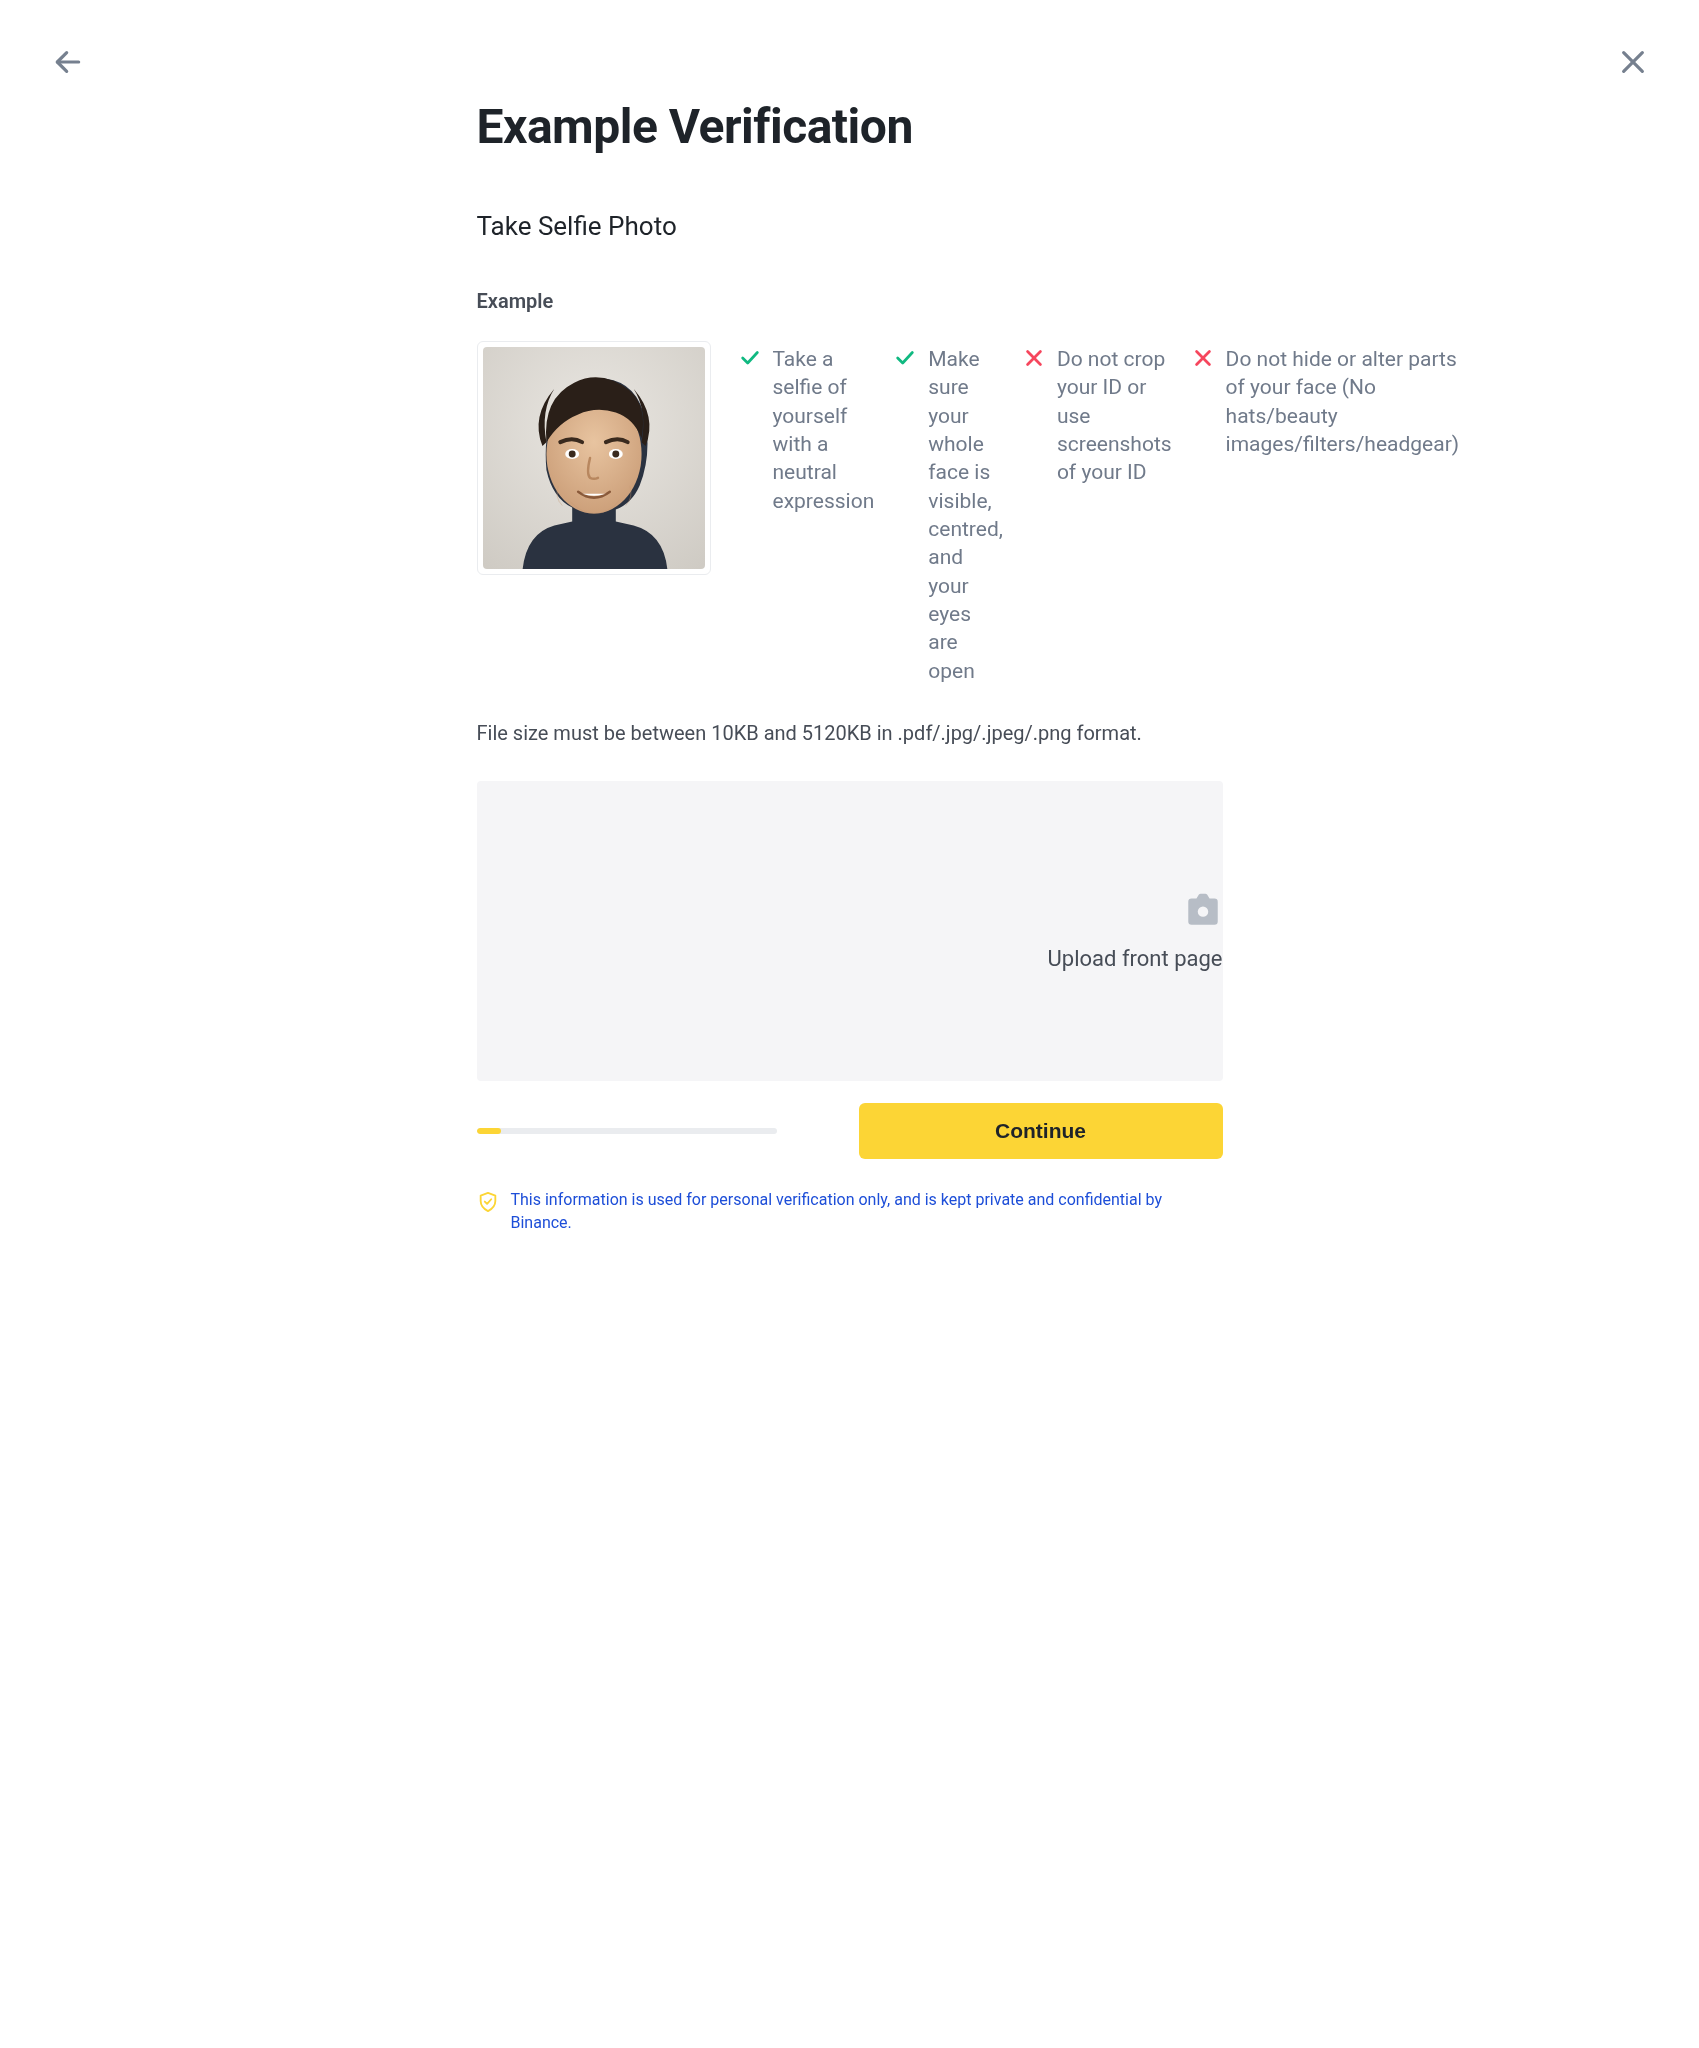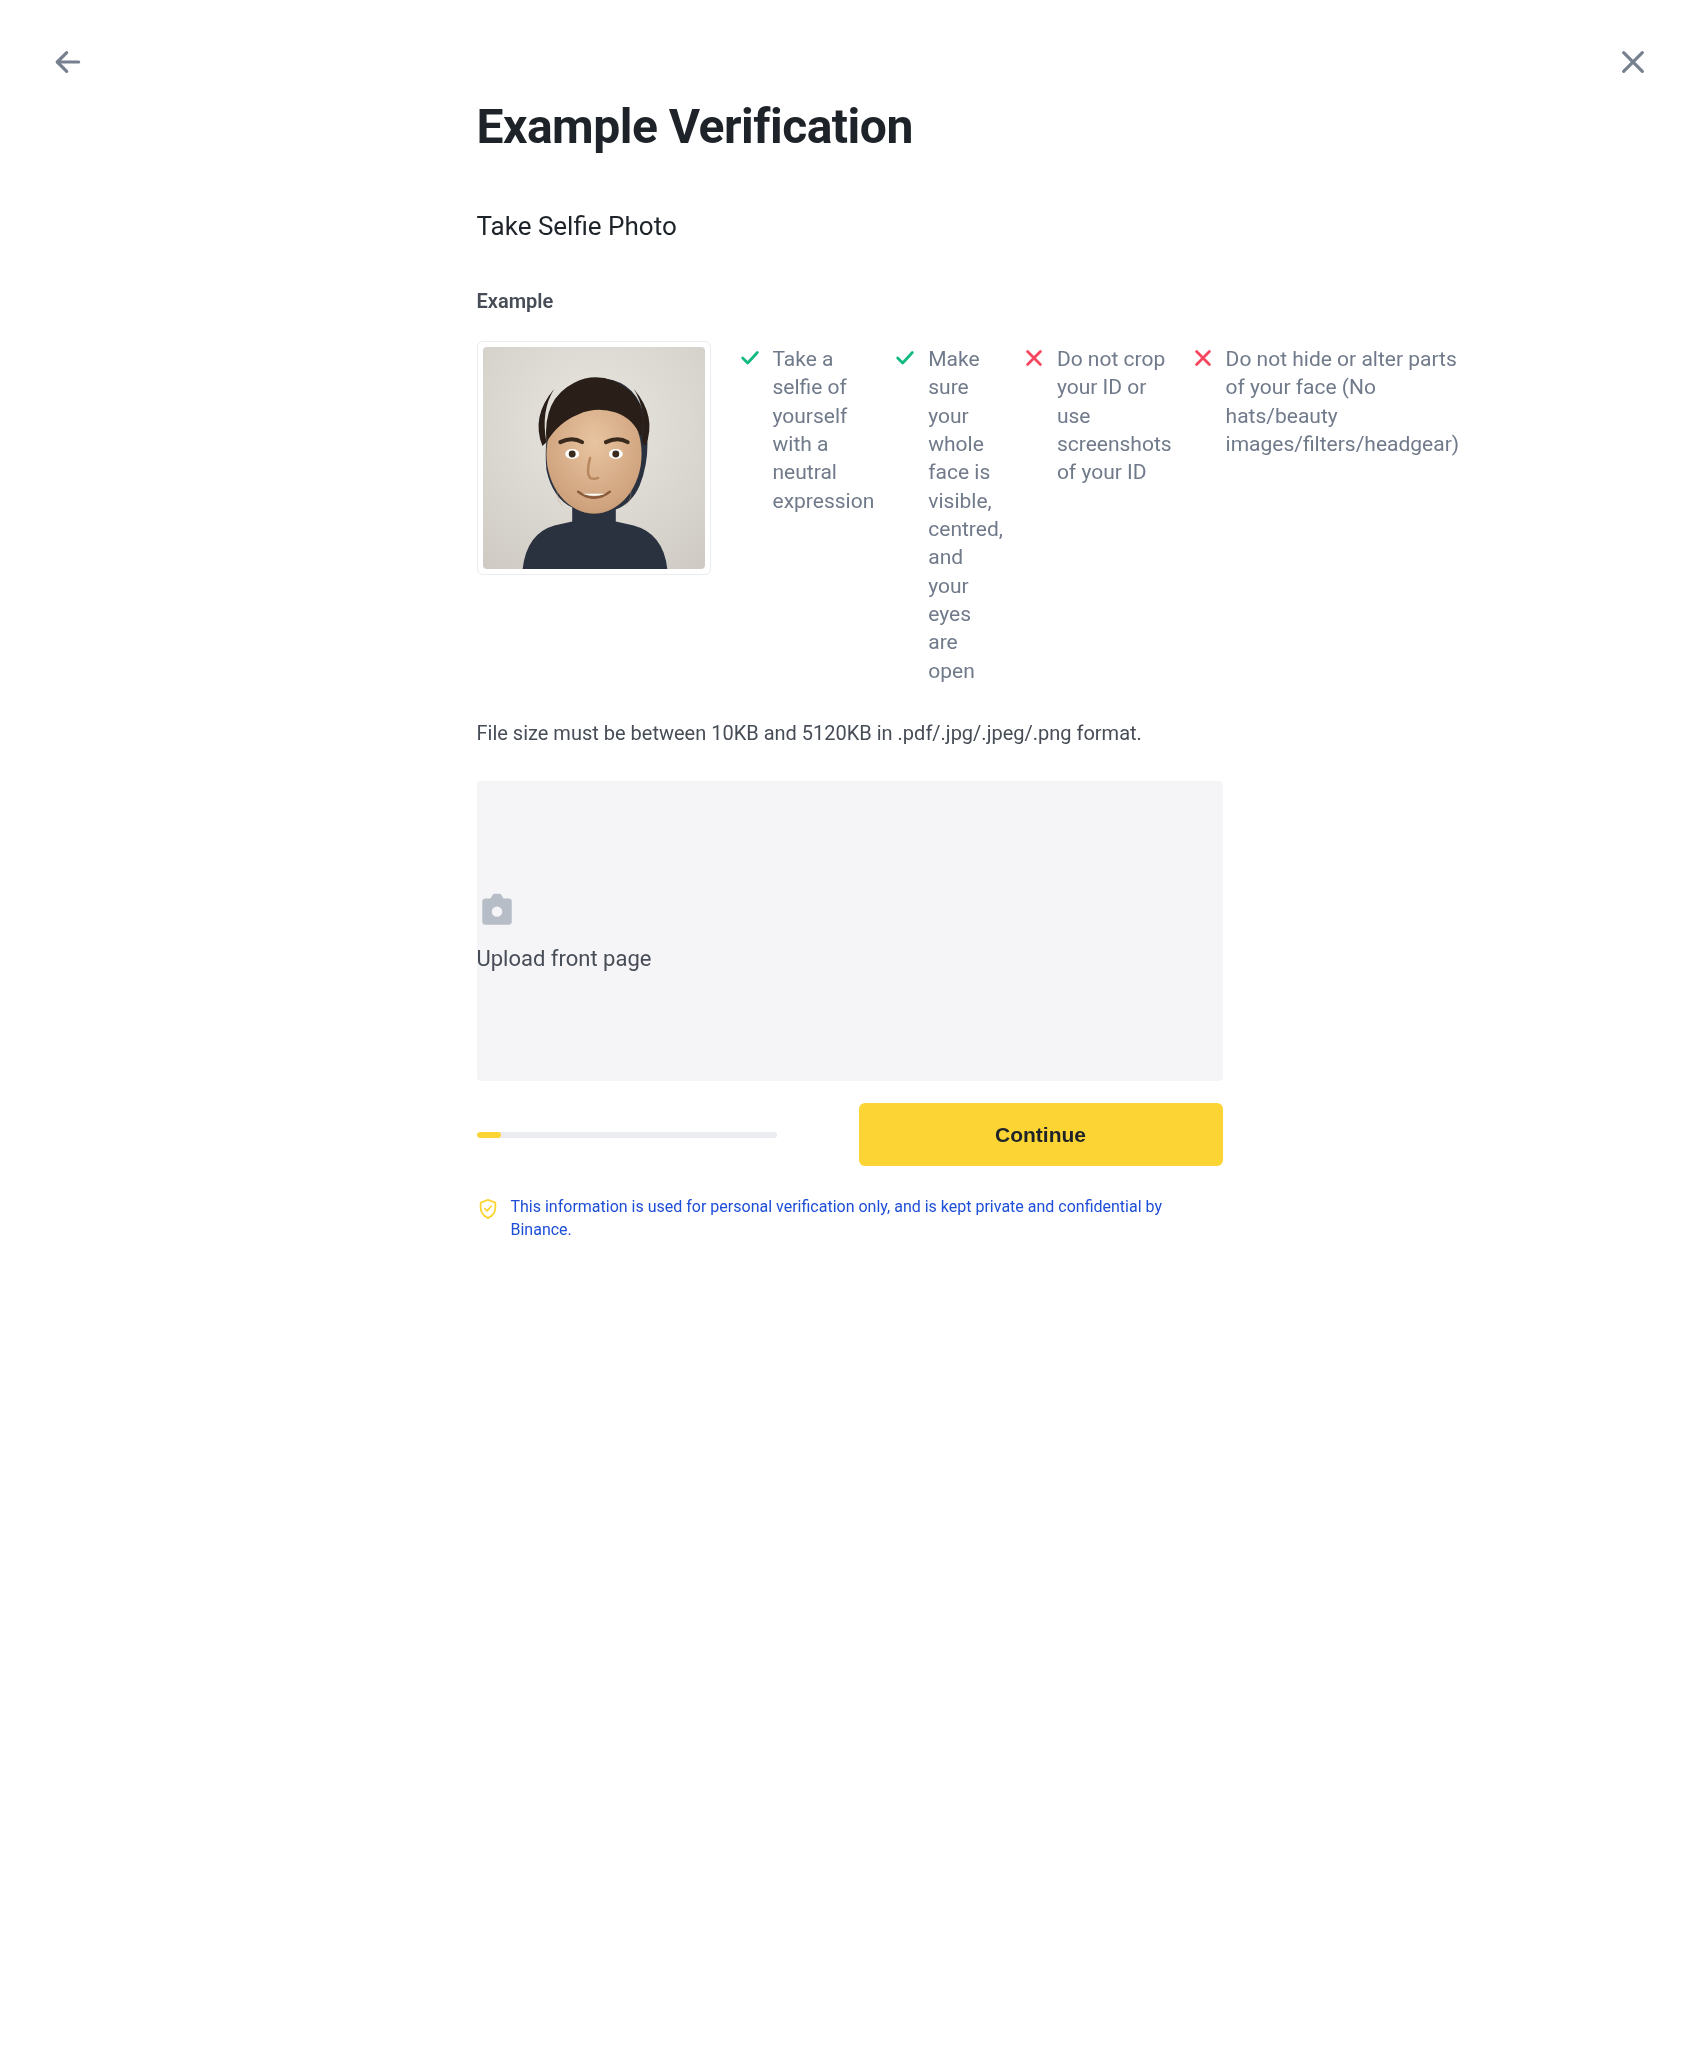--- a/index.html
+++ b/index.html
@@ -82,21 +82,21 @@
     .rule-icon { flex-shrink: 0; width: 22px; height: 22px; margin-top: 2px; }
     .rule-text { font-size: 21px; line-height: 1.35; color: #707a8a; }
     .size-note { font-size: 20px; color: #474d57; margin-bottom: 36px; }
     .upload-box {
       width: 100%;
       height: 300px;
       background: #f5f5f7;
       border-radius: 4px;
       display: flex;
       flex-direction: column;
-      align-items: flex-start;
+      align-items: flex-end;
       justify-content: center;
       gap: 18px;
       cursor: pointer;
       margin-bottom: 22px;
     }
     .upload-box svg { width: 40px; height: 36px; color: #b7bdc6; }
     .upload-text { font-size: 22px; color: #474d57; }
     .footer-row {
       display: flex;
       align-items: center;
@@ -108,21 +108,21 @@
       flex: 1;
       max-width: 300px;
       height: 6px;
       background: #eaecef;
       border-radius: 3px;
       overflow: hidden;
     }
     .progress-fill { height: 100%; background: #fcd535; border-radius: 3px; }
     .continue-btn {
       width: 364px;
-      height: 63px;
+      height: 56px;
       background: #fcd535;
       border: none;
       border-radius: 6px;
       font-size: 21px;
       font-weight: 600;
       color: #1e2329;
       cursor: pointer;
     }
     .disclaimer-row { display: flex; gap: 12px; align-items: flex-start; }
     .shield-icon { width: 22px; height: 22px; flex-shrink: 0; margin-top: 2px; }

